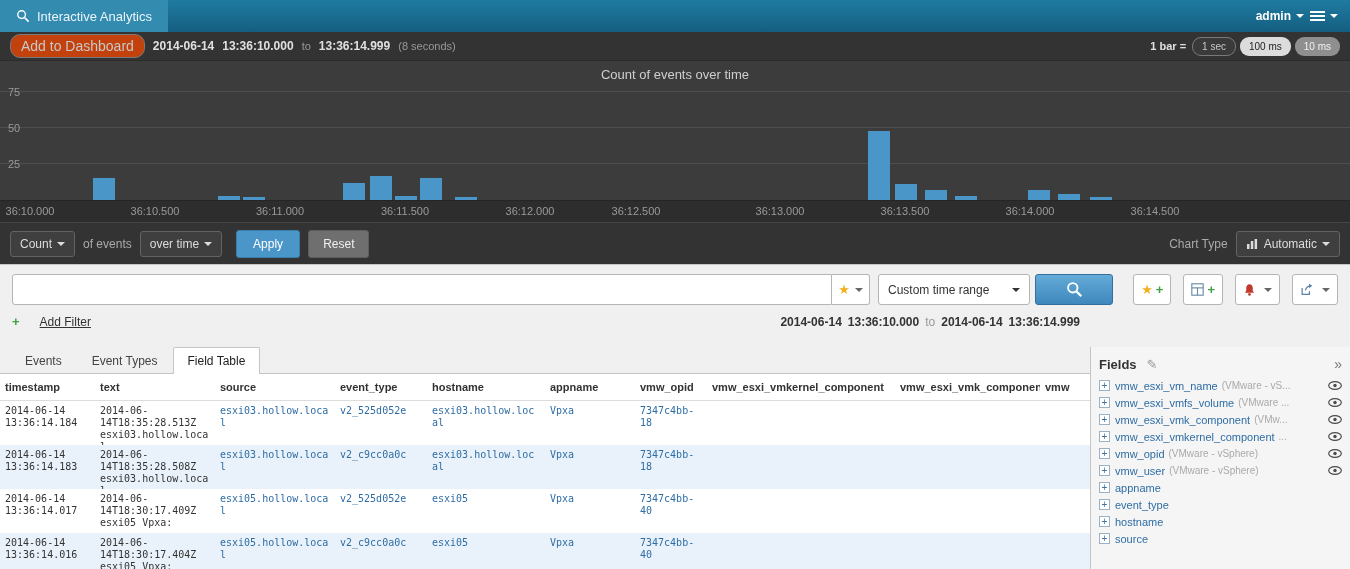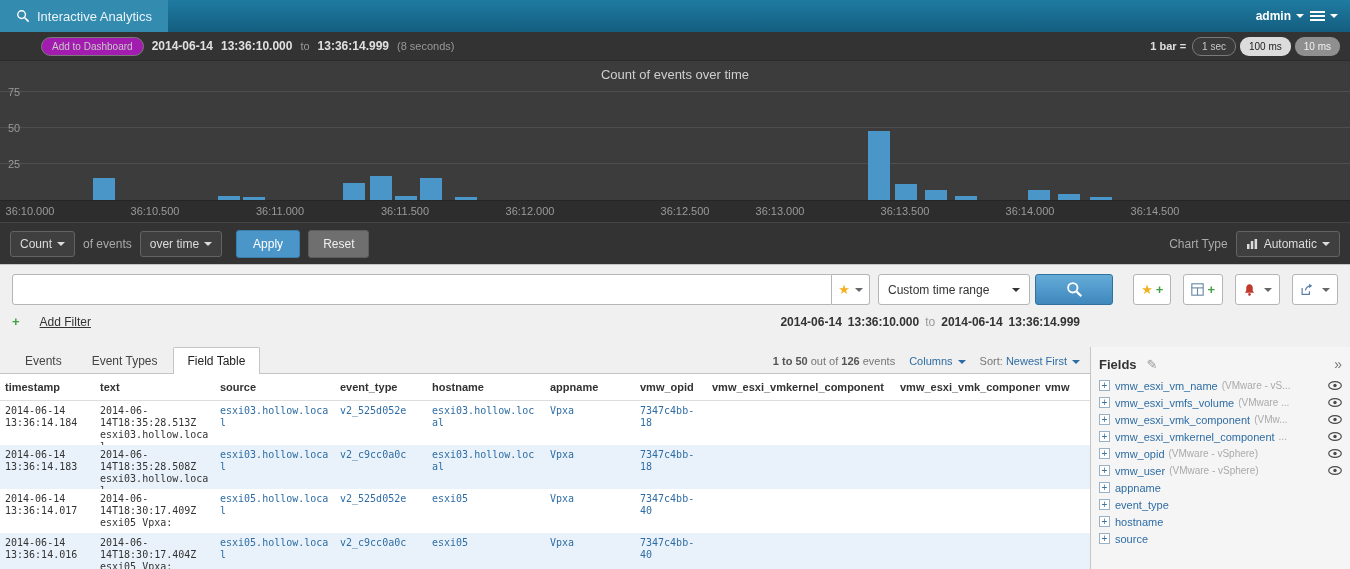--- a/index.html
+++ b/index.html
@@ -15,21 +15,21 @@
   .brand-prod{font-size:15px;font-weight:bold;}
   .nav-tab{display:flex;align-items:center;gap:7px;padding:0 16px;font-size:13px;color:#eaf4f9;cursor:pointer;}
   .nav-tab.active{background:#338bb0;}
   .nav-right{margin-left:auto;display:flex;align-items:center;gap:6px;padding-right:12px;}
   .admin{font-size:12px;font-weight:bold;display:inline-flex;align-items:center;}
   .burger{display:inline-flex;flex-direction:column;gap:2px;}
   .burger i{display:block;width:15px;height:2px;background:#fff;}
 
   
   .subbar{height:28px;background:#333;display:flex;align-items:center;gap:8px;padding:0 10px;color:#999;font-size:11px;}
-  .btn-pill{border:1px solid #7a7a7a;border-radius:10px;background:#a21caf;color:#c8c8c8;font-size:10px;padding:3px 10px;font-family:inherit;cursor:pointer;margin-left:31px;}
+  .btn-pill{border:1px solid #7a7a7a;border-radius:10px;background:#c2410c;color:#c8c8c8;font-size:14px;padding:3px 10px;font-family:inherit;cursor:pointer;}
   .ts-strong{color:#e0e0e0;font-weight:bold;font-size:12px;}
   .subbar-right{margin-left:auto;display:flex;align-items:center;gap:6px;}
   .bar-scale-label{color:#e0e0e0;font-weight:bold;}
   .segwrap{display:inline-flex;gap:4px;}
   .seg{border:none;border-radius:9px;padding:3px 9px;font-size:10px;font-family:inherit;cursor:pointer;}
   .seg.outline{background:#3a3a3a;border:1px solid #7a7a7a;color:#c8c8c8;}
   .seg.selected{background:#dcdcdc;color:#222;}
   .seg.plain{background:#8f8f8f;color:#f2f2f2;}
 
   
@@ -166,21 +166,21 @@
       <div class="chart-bar" title="7" style="left: 1027.5px; height: 10.08px;"></div>
       <div class="chart-bar" title="4" style="left: 1057.5px; height: 5.76px;"></div>
       <div class="chart-bar" title="2" style="left: 1090px; height: 2.88px;"></div>
     </div>
   <div class="xaxis">
       <span class="xtick" style="left: 30px;">36:10.000</span>
       <span class="xtick" style="left: 155px;">36:10.500</span>
       <span class="xtick" style="left: 280px;">36:11.000</span>
       <span class="xtick" style="left: 405px;">36:11.500</span>
       <span class="xtick" style="left: 530px;">36:12.000</span>
-      <span class="xtick" style="left: 685px;">36:12.500</span>
+      <span class="xtick" style="left: 636px;">36:12.500</span>
       <span class="xtick" style="left: 780px;">36:13.000</span>
       <span class="xtick" style="left: 905px;">36:13.500</span>
       <span class="xtick" style="left: 1030px;">36:14.000</span>
       <span class="xtick" style="left: 1155px;">36:14.500</span>
     </div>
 </div>
 
 <div class="querybar">
   <span class="dd-dark">
       <span>Count</span>
@@ -278,30 +278,20 @@
 </div>
 
 <div class="content">
   <div class="main">
     <div class="tabs-row">
       <div class="tabstrip">
           <div class="tab">Events</div>
           <div class="tab">Event Types</div>
           <div class="tab active">Field Table</div>
         </div>
-      <div class="tabs-info">
-        <span>
-          <span class="bold-ct">1 to 50</span>
-          <span>out of</span>
-          <span class="bold-ct">126</span>
-          <span>events</span>
-        </span>
-        <span class="link-blue"><span>Columns</span><i class="caret"></i></span>
-        <span><span>Sort:</span> <span class="link-blue"><span>Newest First</span><i class="caret"></i></span></span>
-      </div>
     </div>
     <div class="thead">
         <div class="th">timestamp</div>
         <div class="th">text</div>
         <div class="th">source</div>
         <div class="th">event_type</div>
         <div class="th">hostname</div>
         <div class="th">appname</div>
         <div class="th">vmw_opid</div>
         <div class="th">vmw_esxi_vmkernel_component</div>

